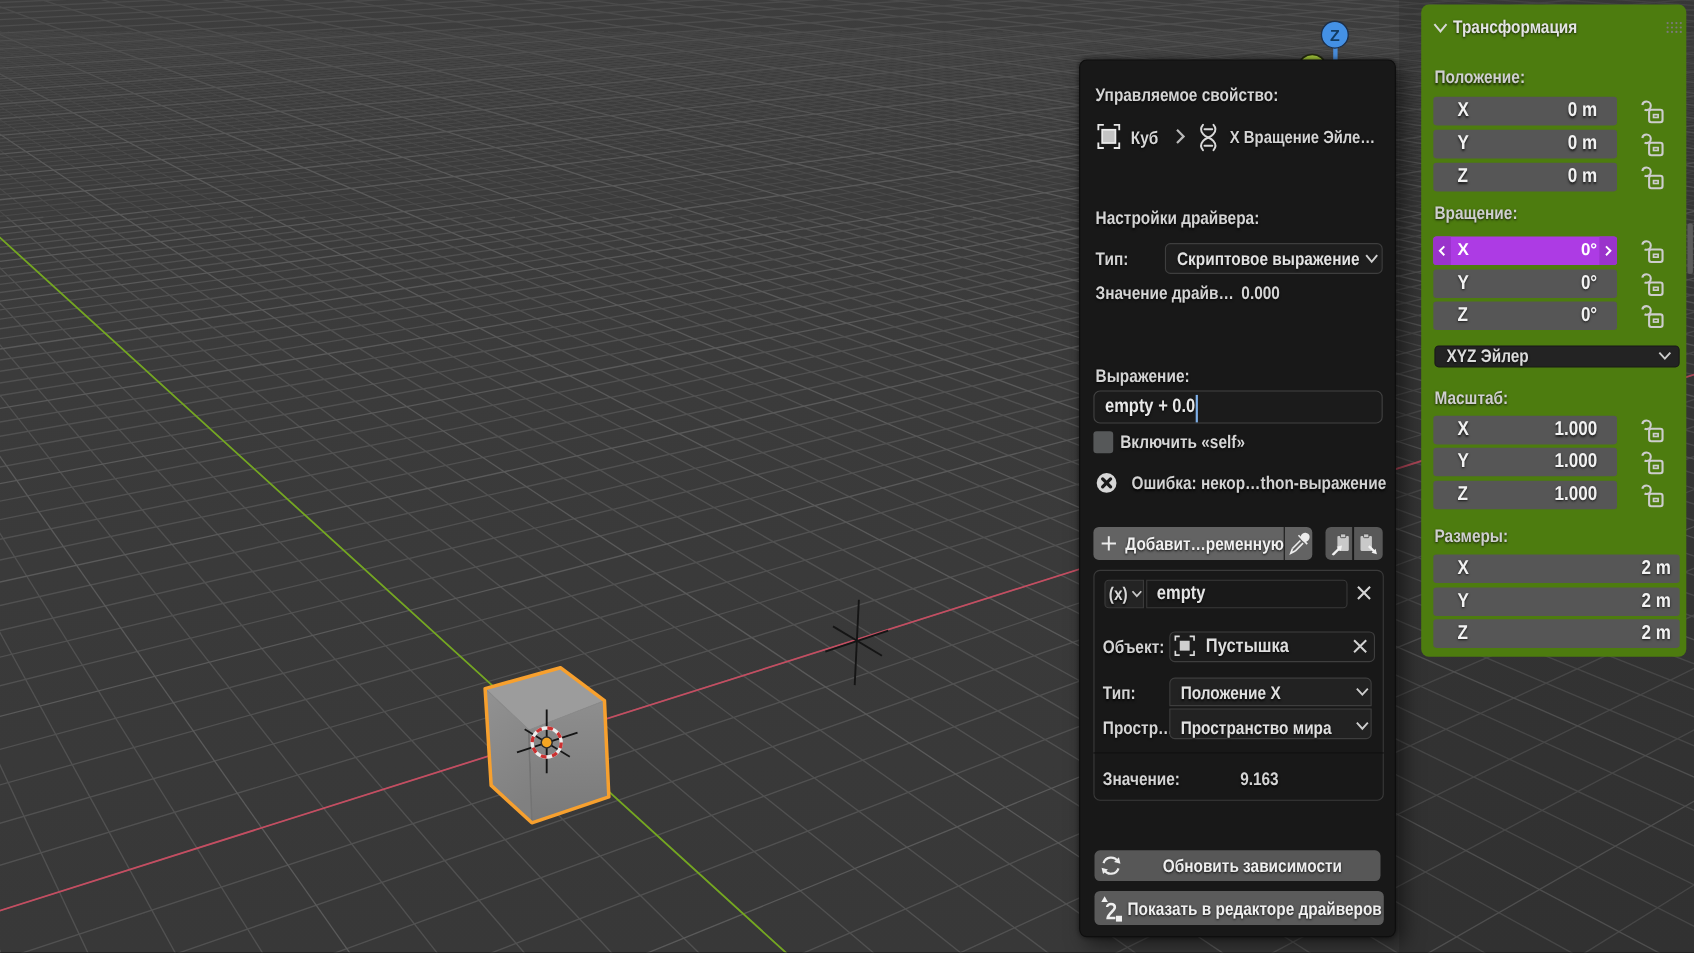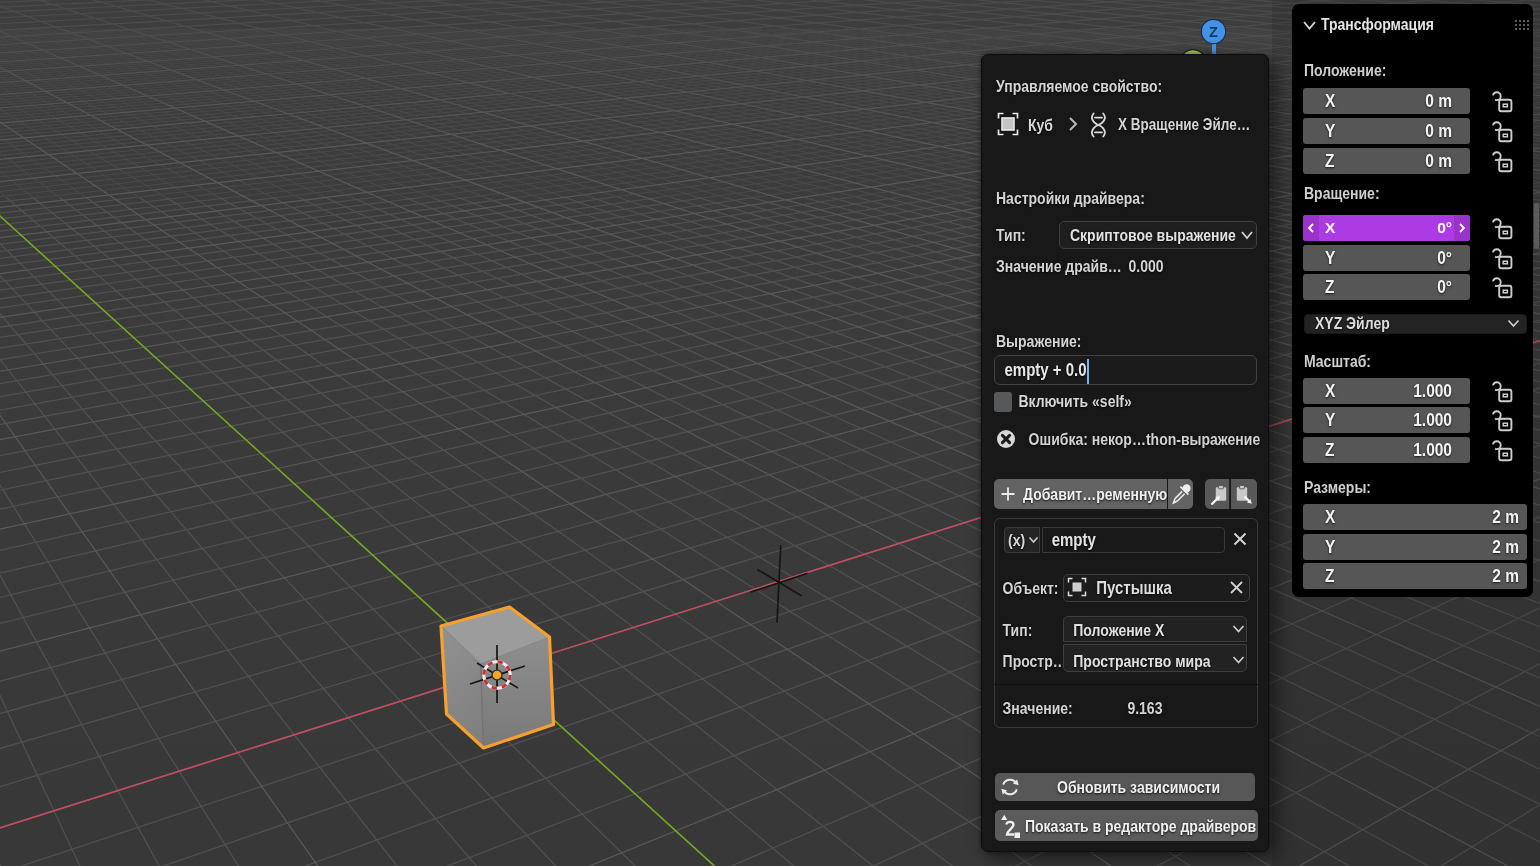--- a/index.html
+++ b/index.html
@@ -10,21 +10,21 @@
 
 #popup{position:absolute;left:981px;top:54px;width:288px;height:798px;
   background:#181818;border-radius:7px;border:1px solid #0e0e0e;box-sizing:border-box;
   box-shadow:0 0 5px rgba(0,0,0,0.45), 7px 7px 18px rgba(0,0,0,0.5);color:#cfcfcf;font-size:14px;}
 #popup .lab{position:absolute;color:#d4d4d4;text-shadow:0 1px 2px rgba(0,0,0,0.85);white-space:nowrap;transform:scaleY(1.18);}
 .box{position:absolute;background:#1e1e1e;border:1px solid #3e3e3e;border-radius:5px;box-sizing:border-box;}
 .btn{position:absolute;border-radius:5px;box-sizing:border-box;color:#ededed;
   text-shadow:0 1px 2px rgba(0,0,0,0.7);white-space:nowrap;}
 
 #sidetint{position:absolute;left:1272px;top:0;width:268px;height:866px;background:rgba(10,10,10,0.13);}
-#panel{position:absolute;left:1292px;top:4px;width:241px;height:593px;background:#000000;
+#panel{position:absolute;left:1292px;top:4px;width:241px;height:593px;background:#4d7c0f;
   border-radius:7px;font-size:14px;color:#d2d2d2;}
 #panel .lab{position:absolute;color:#cfcfcf;text-shadow:0 1px 2px rgba(0,0,0,0.8);white-space:nowrap;transform:scaleY(1.18);}
 .frow{position:absolute;left:11px;width:167px;height:26px;background:#565656;border-radius:3px;}
 .frow .ax{position:absolute;left:22px;top:0;line-height:26px;color:#f2f2f2;font-size:15.5px;text-shadow:0 1px 2px rgba(0,0,0,0.75);transform:scaleY(1.18);}
 .frow .val{position:absolute;right:18px;top:0;line-height:26px;color:#f2f2f2;font-size:15.5px;text-shadow:0 1px 2px rgba(0,0,0,0.75);transform:scaleY(1.18);}
 .lock{position:absolute;left:199px;width:22px;height:22px;}
 </style></head>
 <body>
 <div id="stage">
 <svg id="vpsvg" class="abs" width="1540" height="866" style="left:0;top:0">

